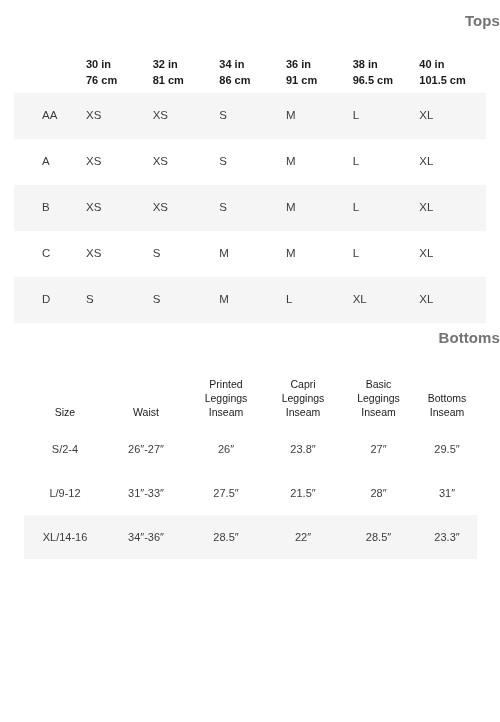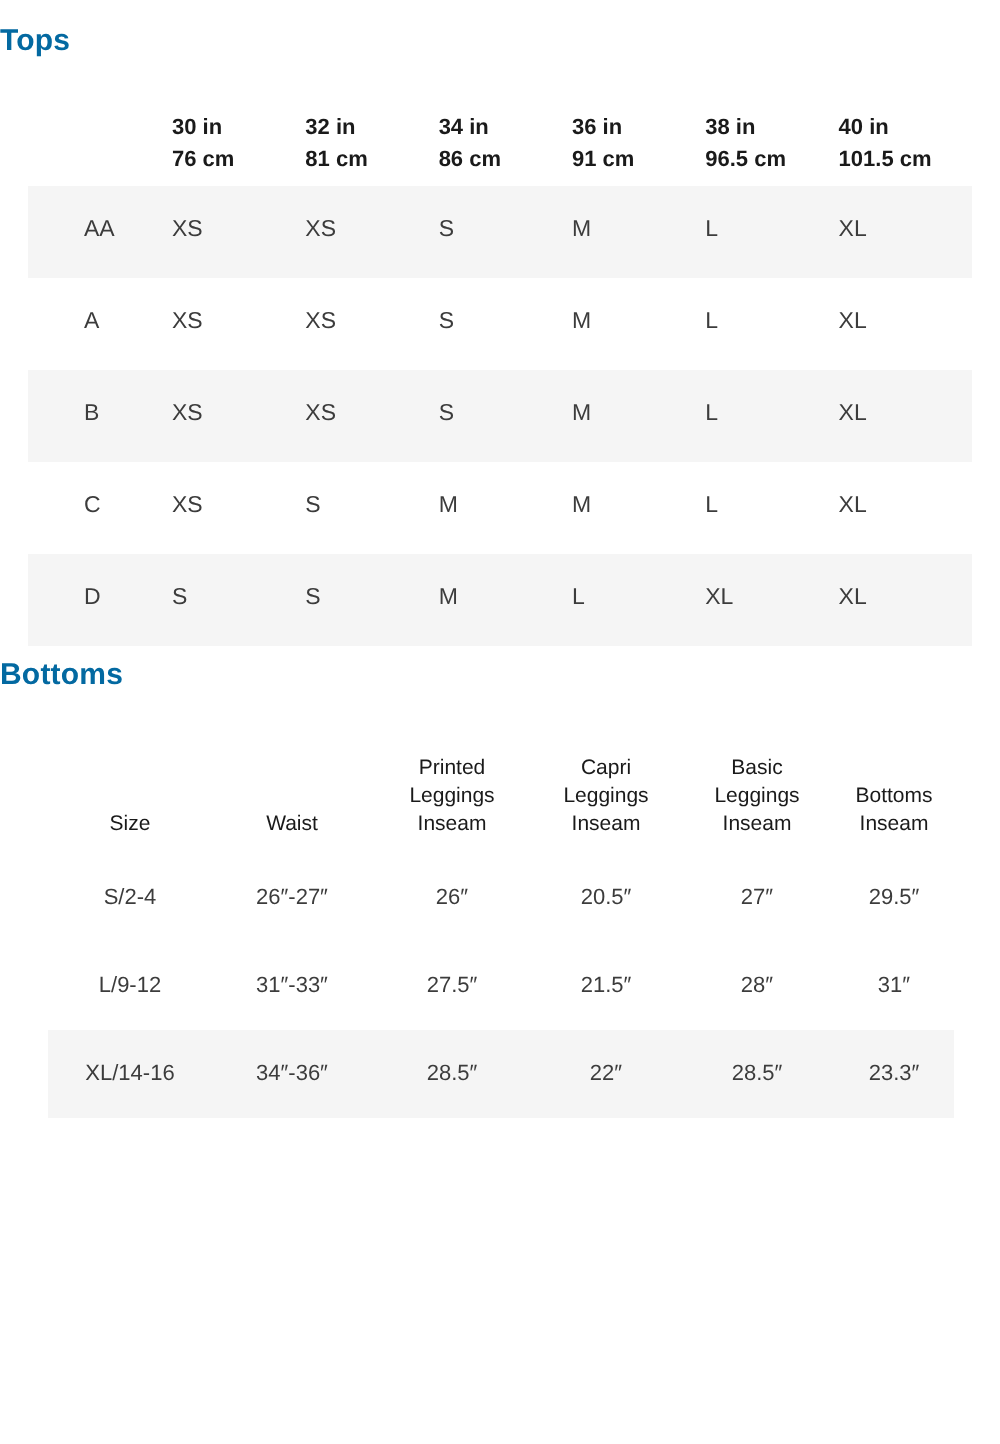--- a/index.html
+++ b/index.html
@@ -17,24 +17,24 @@
 
   .page {
     width: 500px;
     height: 722px;
     position: relative;
     box-sizing: border-box;
   }
 
   
   .section-title {
-    text-align: left;
+    text-align: right;
     font-size: 15px;
     font-weight: bold;
-    color: #0369a1;
+    color: #737373;
     letter-spacing: 0.1px;
   }
   #tops-title { padding-top: 12px; }
   #bottoms-title { padding-top: 6px; }
 
   
   table {
     border-collapse: collapse;
     table-layout: fixed;
     font-size: 11px;
@@ -220,21 +220,21 @@
 Inseam</th>
           <th>Bottoms
 Inseam</th>
         </tr>
       </thead>
       <tbody>
         <tr class="plain">
           <td>S/2-4</td>
           <td>26″-27″</td>
           <td>26″</td>
-          <td>20.5″</td>
+          <td>23.8″</td>
           <td>27″</td>
           <td>29.5″</td>
         </tr>
         <tr class="plain">
           <td>L/9-12</td>
           <td>31″-33″</td>
           <td>27.5″</td>
           <td>21.5″</td>
           <td>28″</td>
           <td>31″</td>

